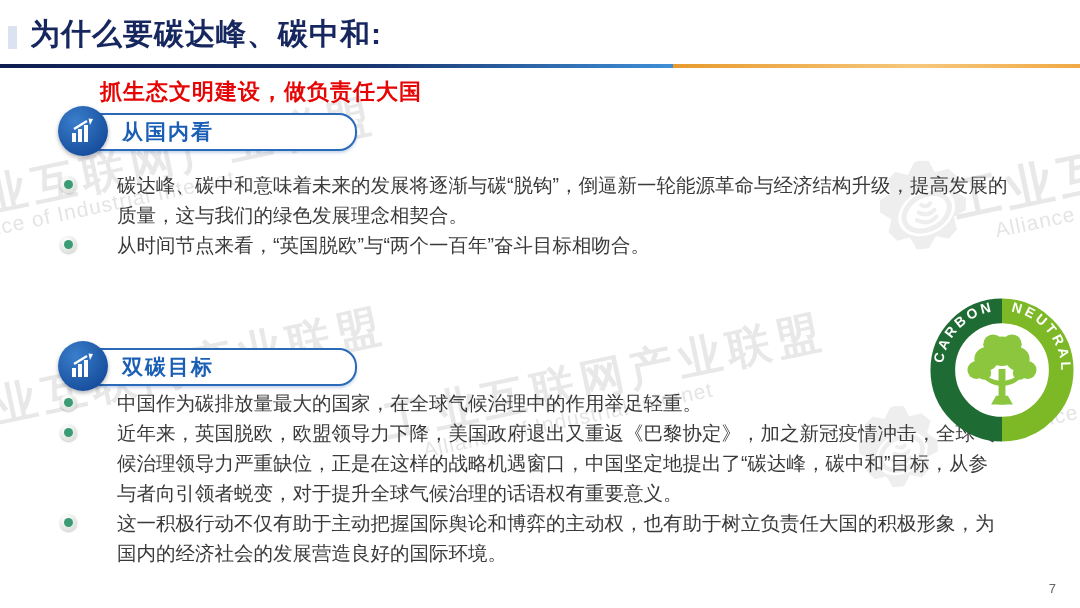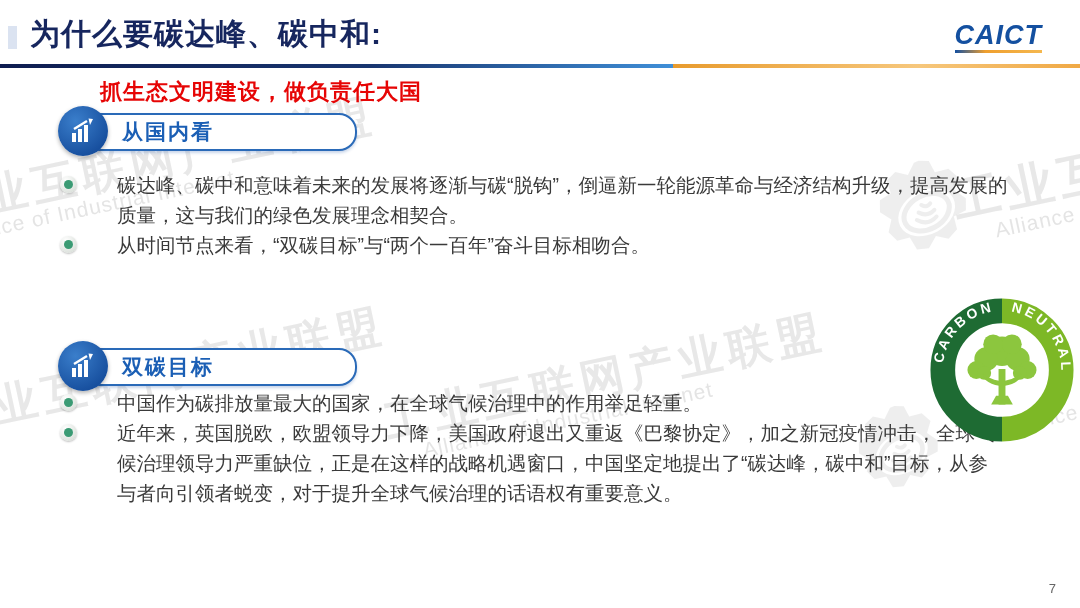--- a/index.html
+++ b/index.html
@@ -81,24 +81,20 @@
   <svg width="110" height="110" viewBox="0 0 120 120">
       <use href="#gearsym"></use>
     </svg>
 </div>
 <div class="wm wm-en" style="left:995px;top:386px;">Alliance of Industrial Internet</div>
 
 <div class="title-tick"></div>
 <h1 class="title" style="margin:0;">为什么要碳达峰、碳中和:</h1>
 
 <div class="logo">
-  <div class="caict-wrap">
-    <span class="caict-text">CAICT</span>
-    <span class="caict-underline"></span>
-  </div>
 </div>
 
 <div class="divider-left"></div>
 <div class="divider-right"></div>
 
 <div class="subtitle">抓生态文明建设，做负责任大国</div>
 
 <div class="section-hdr" style="top:106px;">
   <div class="pill">
     <span class="pill-label">从国内看</span>
@@ -120,21 +116,21 @@
   <li>
     <span class="dot">
         <span class="dot-inner"></span>
       </span>
     <span class="btxt">碳达峰、碳中和意味着未来的发展将逐渐与碳“脱钩”，倒逼新一轮能源革命与经济结构升级，提高发展的质量，这与我们的绿色发展理念相契合。</span>
   </li>
   <li>
     <span class="dot">
         <span class="dot-inner"></span>
       </span>
-    <span class="btxt">从时间节点来看，“双碳目标”与“两个一百年”奋斗目标相吻合。</span>
+    <span class="btxt">从时间节点来看，“英国脱欧”与“两个一百年”奋斗目标相吻合。</span>
   </li>
 </ul>
 
 <div class="section-hdr" style="top:341px;">
   <div class="pill">
     <span class="pill-label">双碳目标</span>
   </div>
   <div class="hdr-circle">
     <svg width="28" height="28" viewBox="0 0 28 28">
       <g fill="#ffffff">
@@ -153,20 +149,26 @@
     <span class="dot">
         <span class="dot-inner"></span>
       </span>
     <span class="btxt">中国作为碳排放量最大的国家，在全球气候治理中的作用举足轻重。</span>
   </li>
   <li>
     <span class="dot">
         <span class="dot-inner"></span>
       </span>
     <span class="btxt">近年来，英国脱欧，欧盟领导力下降，美国政府退出又重返《巴黎协定》，加之新冠疫情冲击，全球气候治理领导力严重缺位，正是在这样的战略机遇窗口，中国坚定地提出了“碳达峰，碳中和”目标，从参与者向引领者蜕变，对于提升全球气候治理的话语权有重要意义。</span>
+  </li>
+  <li>
+    <span class="dot">
+        <span class="dot-inner"></span>
+      </span>
+    <span class="btxt">这一积极行动不仅有助于主动把握国际舆论和博弈的主动权，也有助于树立负责任大国的积极形象，为国内的经济社会的发展营造良好的国际环境。</span>
   </li>
 </ul>
 
 <div class="badge">
   <svg width="148" height="148" viewBox="0 0 150 150">
     <circle cx="75" cy="75" r="48" fill="#ffffff"></circle>
     <path d="M 75 15 A 60 60 0 0 0 75 135" fill="none" stroke="#1e6b33" stroke-width="25"></path>
     <path d="M 75 15 A 60 60 0 0 1 75 135" fill="none" stroke="#7db826" stroke-width="25"></path>
     <g fill="#8cc63e">
       <circle cx="75" cy="56" r="15"></circle>

